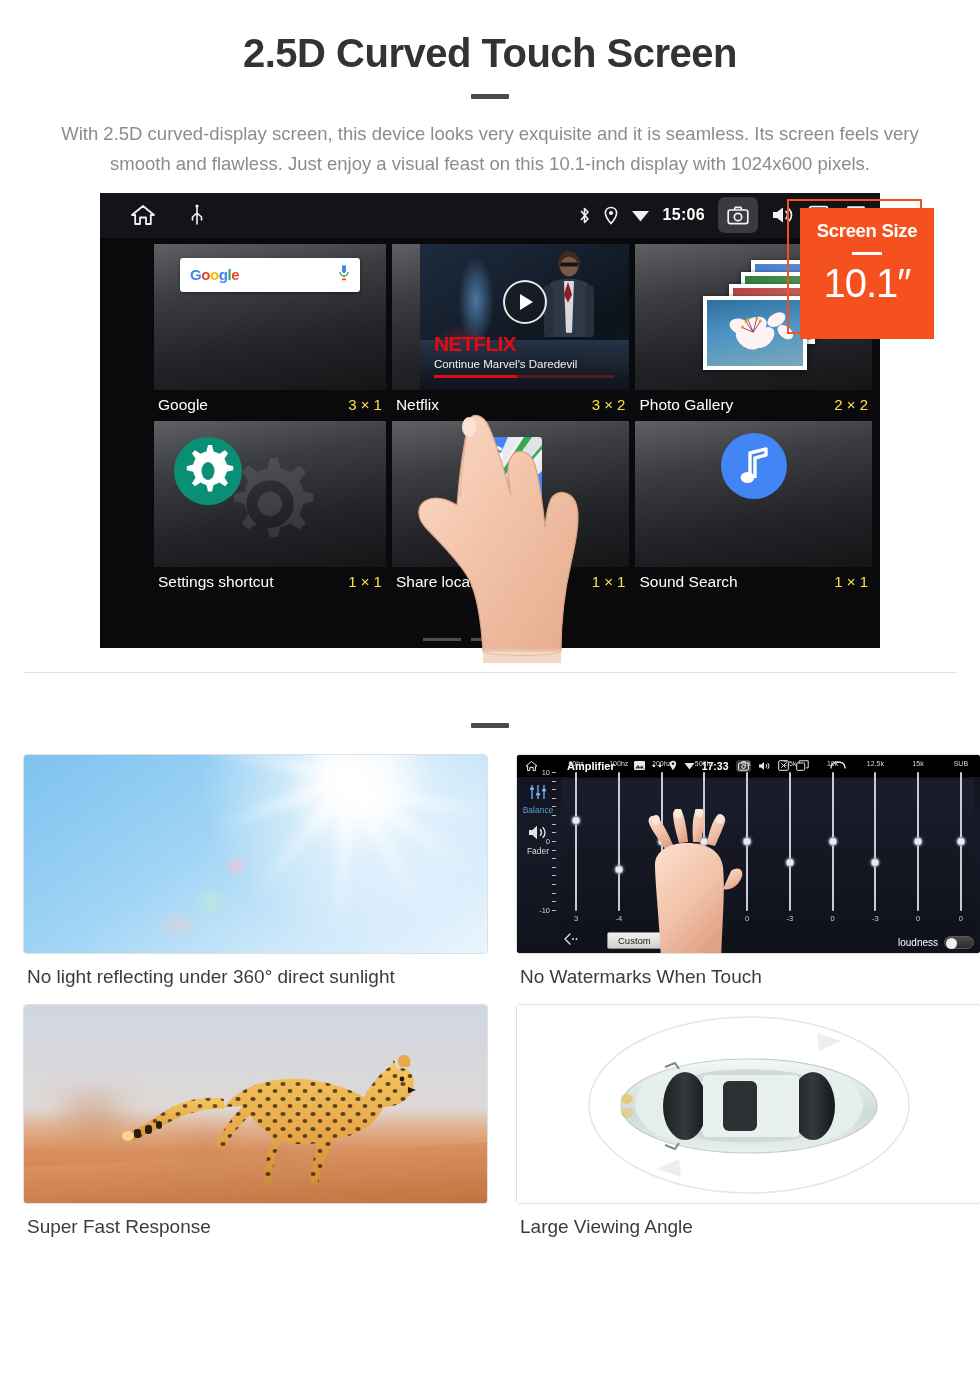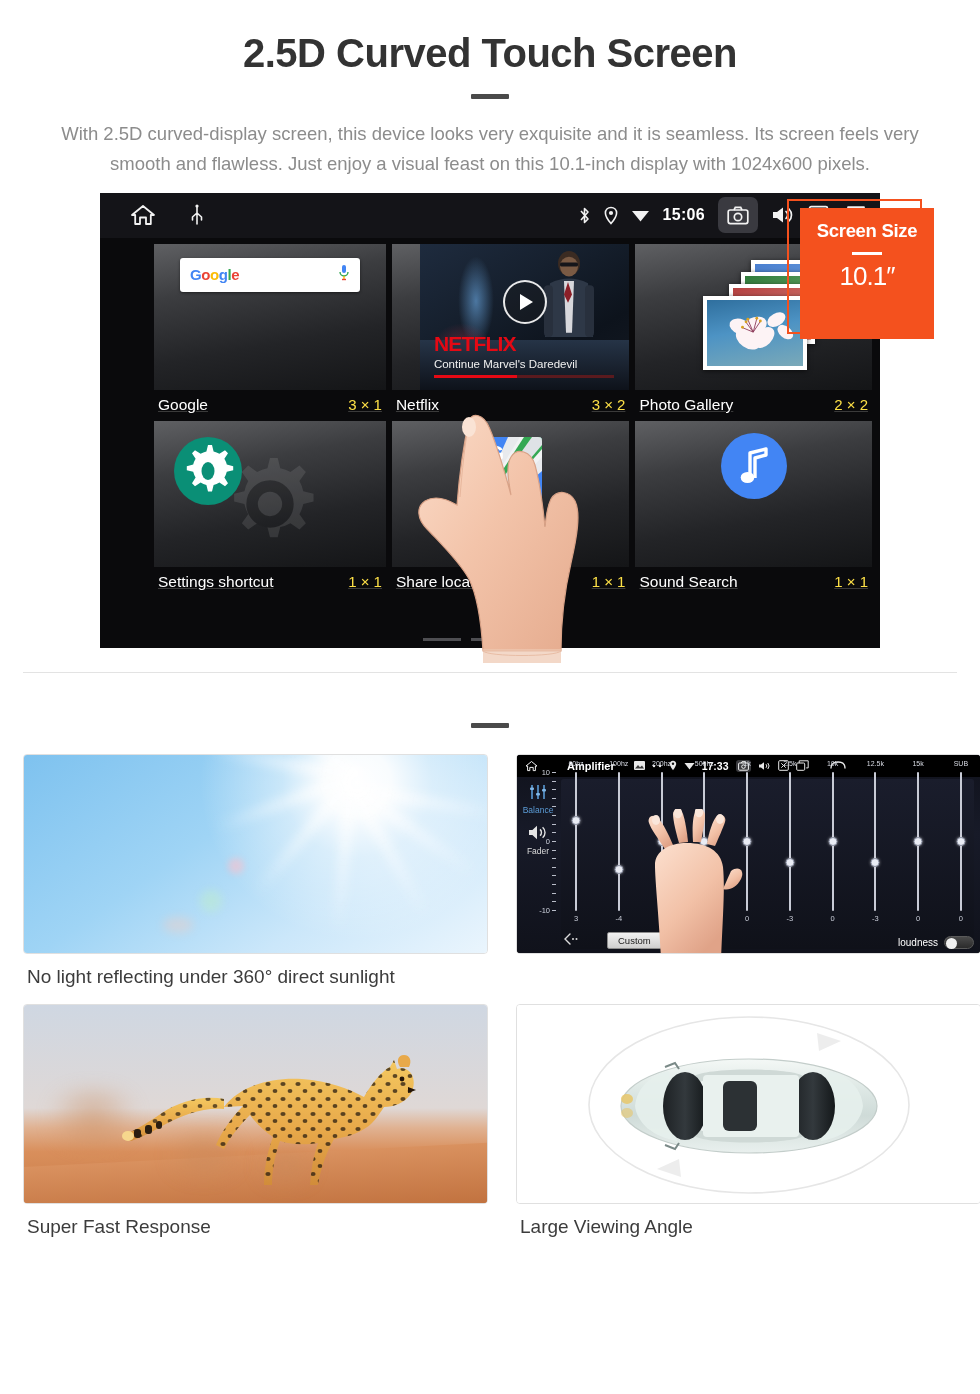--- a/index.html
+++ b/index.html
@@ -32,21 +32,20 @@
     line-height: 1.62;
     color: #8c8c8c;
     font-weight: 400;
   }
 
   
   .screen-wrap {
     position: relative;
     width: 780px;
     margin: 14px auto 1px auto;
-    text-decoration: underline;
   }
   .tablet {
     position: relative;
     width: 780px; height: 455px;
     background: #0a0a0c;
     overflow: hidden;
   }
   .statusbar {
     height: 45px; width: 100%;
     background: #141418;
@@ -147,21 +146,21 @@
     border:2.5px solid #F4511E; z-index: 9;
   }
   .badge {
     position:absolute; left:800px; top:208px;
     width:134px; height:131px; background:#F4511E;
     z-index:10; text-align:center; color:#fff;
     padding-top:12px;
   }
   .badge-t { font-size:18.5px; font-weight:bold; letter-spacing:-0.3px; }
   .badge-rule { width:30px; height:3px; background:#fff; margin:10px auto 8px auto; }
-  .badge-v { font-size:26px; font-weight:400; letter-spacing:-1px; line-height:1; }
+  .badge-v { font-size:40px; font-weight:400; letter-spacing:-1px; line-height:1; }
 
   .divider { width:934px; height:1px; background:#e3e3e3; margin:24px auto 0 auto; }
 
   
   .section-two { padding-top: 32px; }
   .cards { width:934px; margin:26px auto 0 auto; }
   .crow { display:flex; gap:28px; }
   .card { width:465px; }
   .card-img {
     width:465px; height:200px; border:1px solid #e0e0e0; border-radius:4px;
@@ -759,20 +758,21 @@
                 <g fill="#fae6da">
                   <ellipse cx="21" cy="11" rx="4" ry="5"></ellipse>
                     <ellipse cx="43" cy="4" rx="4.2" ry="5.2"></ellipse>
                   <ellipse cx="64" cy="3" rx="4.2" ry="5.2"></ellipse>
                     <ellipse cx="85" cy="10" rx="4" ry="5"></ellipse>
                 </g>
               </svg>
             </div>
           </div>
         </div>
+        <div class="card-cap">No Watermarks When Touch</div>
       </div>
     </div>
 
     <div class="crow">
 
       <div class="card">
         <div class="card-img">
           <div class="chee"></div>
           <div class="dune"></div>
           <div class="dust" style="left:2%; top:42%; width:120px; height:60px;"></div>

